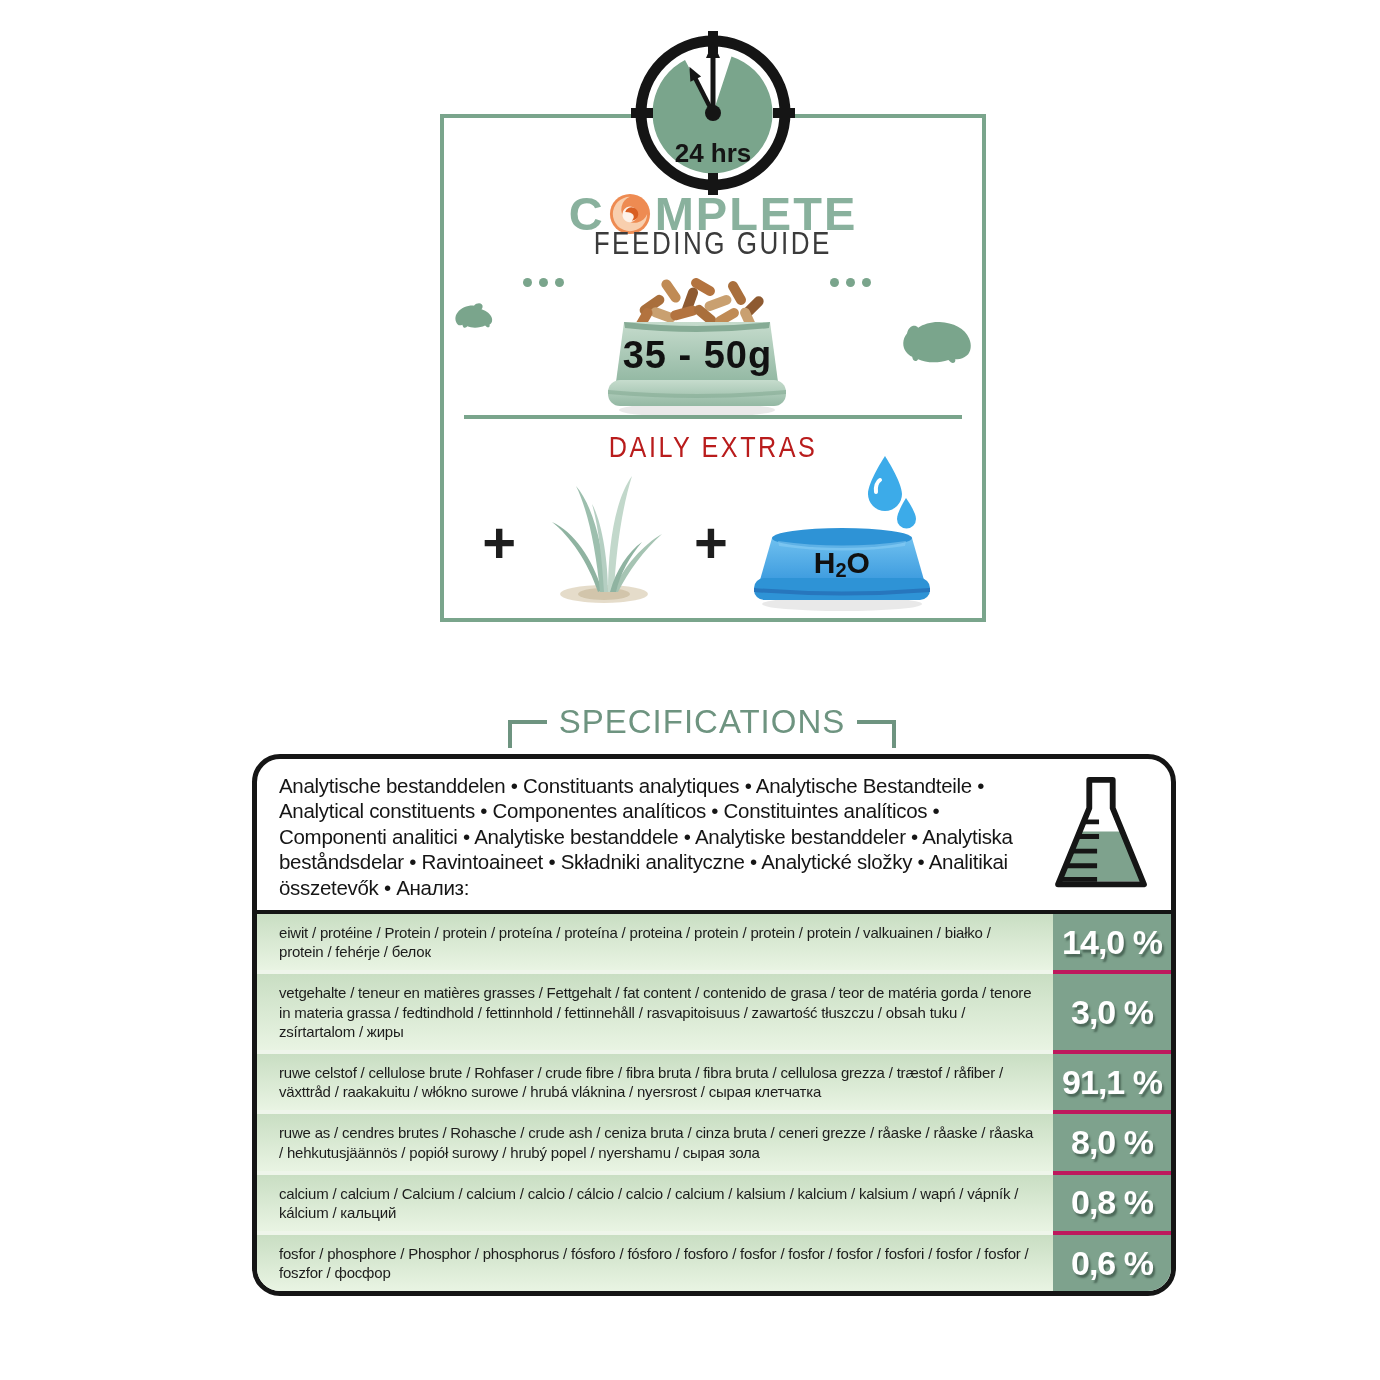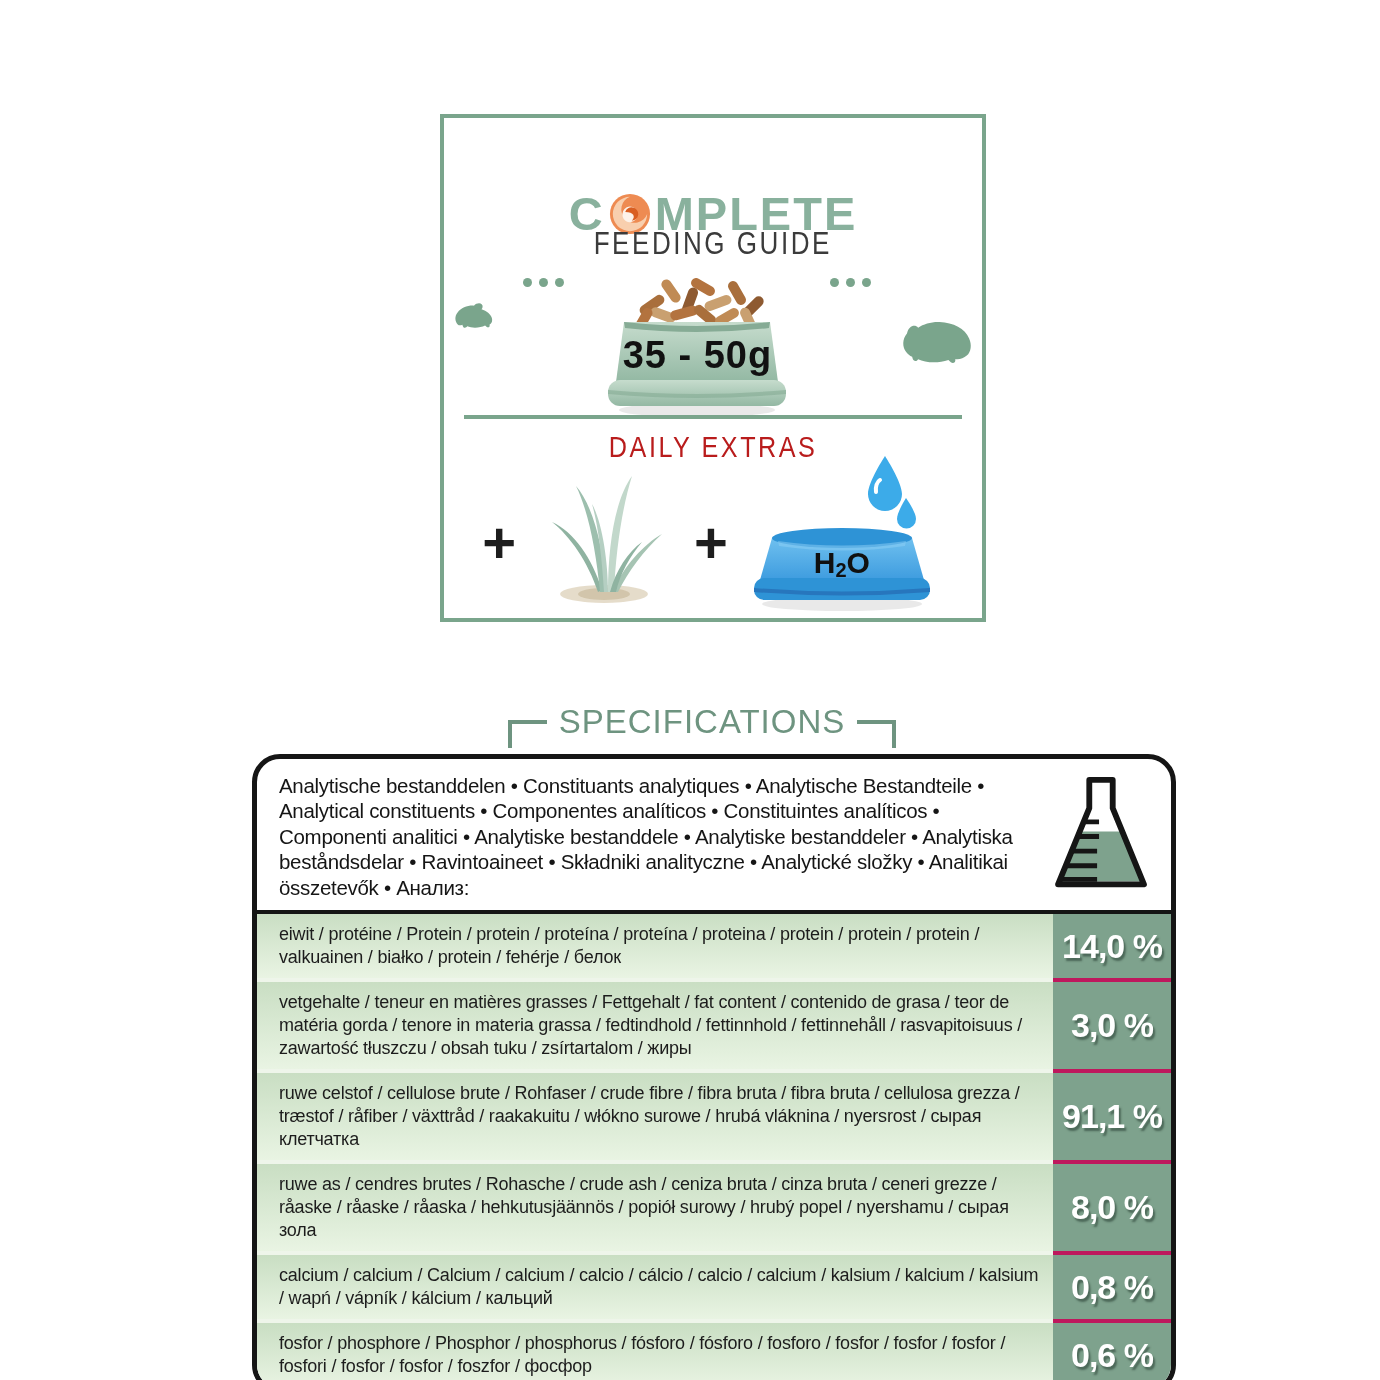--- a/index.html
+++ b/index.html
@@ -50,33 +50,53 @@
               line-height:32px;white-space:nowrap;}
   .spec-box{position:absolute;left:252px;top:754px;width:914px;background:#fff;
             border:5px solid #151515;border-radius:28px;overflow:hidden;}
   .spec-header{display:flex;gap:14px;padding:14px 18px 10px 22px;align-items:flex-start;}
   .spec-header-text{flex:1;font-size:20.5px;font-weight:normal;line-height:1.24;
                     color:#151515;letter-spacing:-0.3px;}
   .flask-wrap{flex:none;margin-top:2px;}
   .spec-table{border-top:4px solid #151515;}
   .spec-row{display:flex;align-items:stretch;}
   .spec-label{flex:1;background:linear-gradient(180deg,#c9dec3 0%,#e9f4e3 100%);
-              padding:9px 14px 9px 22px;font-size:18px;line-height:1.28;
+              padding:9px 14px 9px 22px;font-size:15px;line-height:1.28;
               letter-spacing:-0.2px;color:#1c1c1c;display:flex;align-items:center;}
   .spec-value{flex:none;width:118px;background:#7ea28d;color:#fff;font-weight:bold;
               font-size:34px;display:flex;align-items:center;justify-content:center;
               text-shadow:2px 3px 2px rgba(25,45,35,.5);letter-spacing:-1px;}
   .spec-row + .spec-row .spec-label{border-top:4px solid #eef5ea;}
   .spec-row + .spec-row .spec-value{border-top:4px solid #be185d;}
 </style>
 </head>
 <body>
 
 <div class="canvas">
 
+  <div class="clock-wrap">
+    <svg width="170" height="170" viewBox="0 0 170 170">
+      <circle cx="85" cy="85" r="72" fill="#ffffff" stroke="#151515" stroke-width="11"></circle>
+      <path d="M85,85 L57,32 A60 60 0 1 0 103.5,28.4 Z" fill="#7aa58c"></path>
+      <line x1="85" y1="3" x2="85" y2="25" stroke="#151515" stroke-width="10"></line>
+      <line x1="167" y1="85" x2="145" y2="85" stroke="#151515" stroke-width="10"></line>
+      <line x1="85" y1="167" x2="85" y2="145" stroke="#151515" stroke-width="10"></line>
+      <line x1="3" y1="85" x2="25" y2="85" stroke="#151515" stroke-width="10"></line>
+      <g>
+        <line x1="85" y1="85" x2="85" y2="28" stroke="#151515" stroke-width="5"></line>
+        <polygon points="85,14 78,30 92,30" fill="#151515"></polygon>
+      </g>
+      <g transform="rotate(-27 85 85)">
+        <line x1="85" y1="85" x2="85" y2="44" stroke="#151515" stroke-width="4.5"></line>
+        <polygon points="85,33 79,47 91,47" fill="#151515"></polygon>
+      </g>
+      <circle cx="85" cy="85" r="8" fill="#151515"></circle>
+    </svg>
+    <div class="clock-label">24 hrs</div>
+  </div>
 
   <div class="feed-box">
 
     <div class="brand">
       <span>C</span>
       <svg class="o-icon" viewBox="0 0 44 44">
         <circle cx="22" cy="22" r="21" fill="#ee8b52"></circle>
         <path d="M22,4 A18,18 0 1 0 40,22 A14,14 0 1 1 22,4 Z" fill="#f8cfae"></path>
         <path d="M14,22 a8,8 0 1 1 10,8 c-5,2 -10,-2 -10,-8 Z" fill="#fdf3ea"></path>
         <path d="M17,20 a7,7 0 1 1 7,9 c4,-4 2,-9 -7,-9 Z" fill="#d95f22"></path>

